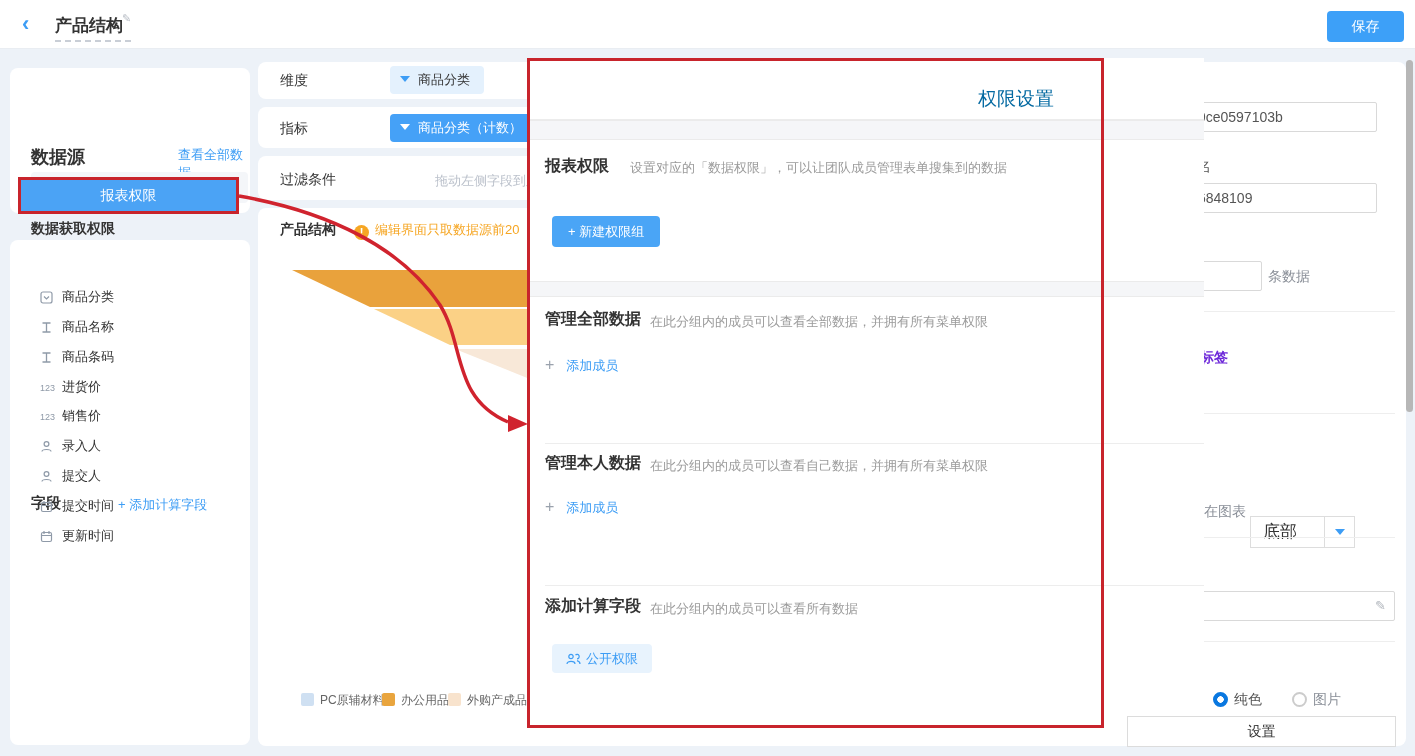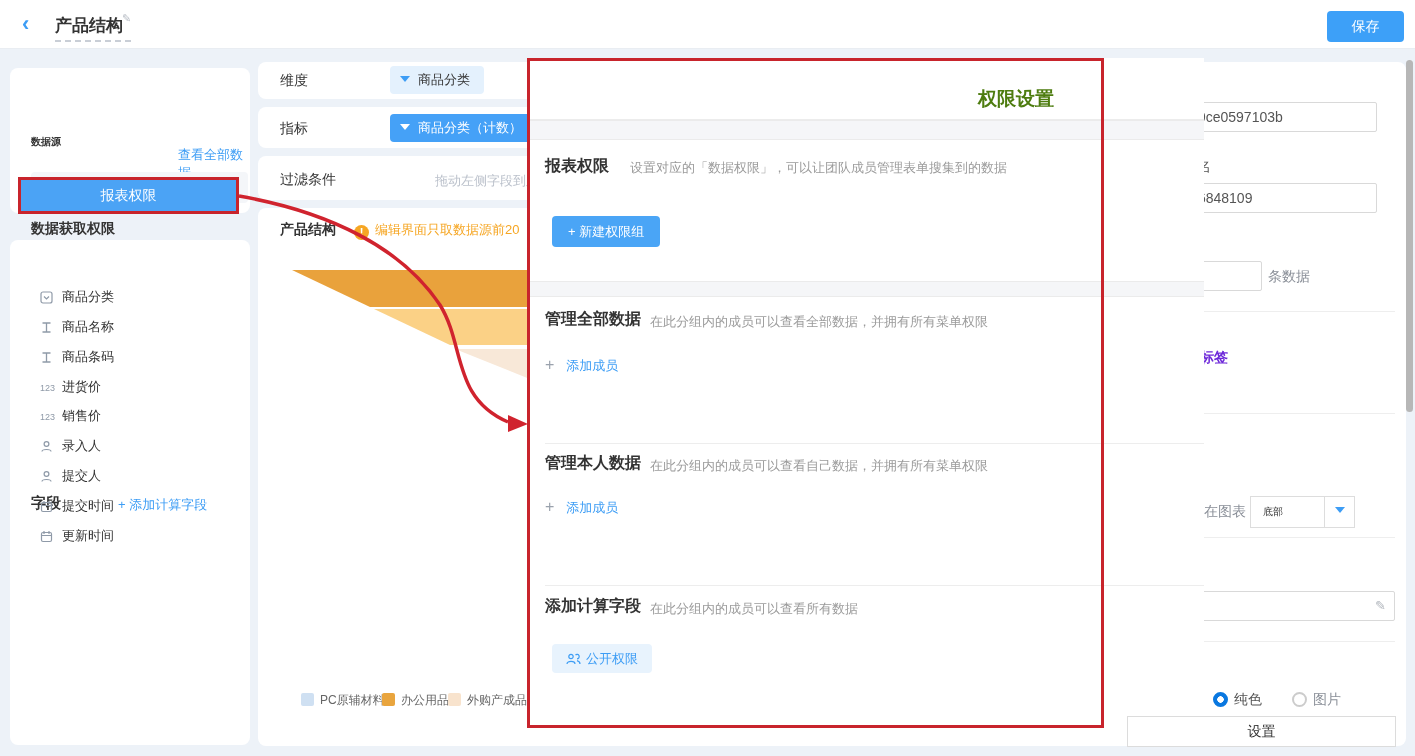--- a/index.html
+++ b/index.html
@@ -14,21 +14,21 @@
   
   #header { left:0; top:0; width:1415px; height:48px; background:#fff; box-shadow:0 1px 0 #e9edf2; z-index:5; }
   #back { left:22px; top:13px; width:22px; height:22px; color:#3d9df5; font-size:22px; line-height:22px; font-weight:bold; cursor:pointer; }
   #title { left:55px; top:14px; font-size:17px; font-weight:bold; color:#333; }
   #title-underline { left:55px; top:40px; width:76px; border-bottom:2px dashed #c9ced6; }
   #title-pencil { left:122px; top:12px; font-size:11px; color:#b9bec6; }
   #save-btn { left:1327px; top:11px; width:77px; height:31px; background:#3da0f8; color:#fff; font-size:14px; border:none; border-radius:4px; cursor:pointer; }
 
   
   #ds-card { left:10px; top:68px; width:240px; height:145px; }
-  #ds-title { left:21px; top:67px; font-size:10px; }
+  #ds-title { left:21px; top:77px; font-size:18px; }
   #ds-change { left:168px; top:78px; font-size:13px; cursor:pointer; }
   #ds-item { left:21px; top:104px; width:217px; height:31px; background:#f4f6f9; border-radius:4px; font-size:13px; line-height:31px; }
   #ds-item .doc { display:inline-block; width:13px; height:15px; background:#3d9df5; border-radius:2px; margin:0 8px 0 10px; vertical-align:-2px; position:relative; }
   #ds-item .doc:after { content:""; position:absolute; left:3px; top:4px; width:7px; height:1.5px; background:#fff; box-shadow:0 3px 0 #fff; }
   #ds-access { left:21px; top:152px; font-size:14px; }
   #perm-btn { left:21px; top:180px; width:215px; height:31px; background:#4ba3f5; color:#fff; font-size:14px; border:none; cursor:pointer; }
   #perm-btn-outline { left:18px; top:177px; width:221px; height:37px; border:3px solid #c8242c; z-index:60; pointer-events:none; }
 
   #fields-card { left:10px; top:240px; width:240px; height:505px; }
   #fields-title { left:21px; top:254px; font-size:15px; }
@@ -46,31 +46,31 @@
   #warn { position:absolute; left:96px; top:13px; font-size:13px; color:#f6a623; white-space:nowrap; }
   #warn .wicon { display:inline-block; width:15px; height:15px; background:#f6a623; color:#fff; border-radius:50%; text-align:center; line-height:15px; font-size:11px; font-weight:bold; margin-right:6px; vertical-align:-2px; }
   .legend-item { position:absolute; top:484px; font-size:12px; color:#666; }
   .swatch { display:inline-block; width:13px; height:13px; border-radius:2px; margin-right:6px; vertical-align:-2px; }
 
   
   #right-card { left:1128px; top:62px; width:278px; height:684px; }
   .rinput { position:absolute; border:1px solid #d9d9d9; border-radius:2px; background:#fff; font-size:14px; color:#555; font-family:"Liberation Sans","DejaVu Sans",sans-serif; padding-left:8px; }
   .rdiv { position:absolute; height:1px; background:#eee; }
   .rlabel { position:absolute; font-size:14px; color:#555; }
-  #pos-select { left:1250px; top:496px; width:105px; height:32px; border:1px solid #ddd; background:#fff; font-size:10px; color:#333; line-height:30px; cursor:pointer; }
+  #pos-select { left:1250px; top:516px; width:105px; height:32px; border:1px solid #ddd; background:#fff; font-size:17px; color:#333; line-height:30px; cursor:pointer; }
   #pos-select .val { padding-left:12px; }
   #pos-select .caret-box { position:absolute; right:0; top:0; width:30px; height:30px; border-left:1px solid #ddd; text-align:center; line-height:30px; }
   .radio { display:inline-block; width:15px; height:15px; border-radius:50%; vertical-align:-3px; margin-right:6px; }
   .radio.on { border:2px solid #0a78e0; background:radial-gradient(circle,#fff 0 3px,#0a78e0 3.5px); background-color:#0a78e0; }
   .radio.off { border:2px solid #ccc; background:#fff; }
   #settings-btn { left:1127px; top:716px; width:269px; height:31px; background:#fff; border:1px solid #dcdcdc; font-size:14px; color:#333; z-index:55; cursor:pointer; }
 
   
   #modal { left:527px; top:58px; width:677px; height:676px; background:#fff; border-radius:0 0 8px 8px; z-index:40; }
-  #modal-title { position:absolute; left:451px; top:28px; font-size:19px; color:#4d7c0f;font-weight:bold; }
+  #modal-title { position:absolute; left:451px; top:28px; font-size:19px; color:#0369a1; }
   .band { position:absolute; left:0; width:677px; background:#f5f6f8; border-top:1px solid #ebebeb; border-bottom:1px solid #ebebeb; }
   .sec-title { position:absolute; font-size:16px; font-weight:bold; color:#333; }
   .sec-desc { position:absolute; font-size:13px; color:#9b9b9b; }
   #newgroup-btn { position:absolute; left:25px; top:158px; height:31px; padding:0 16px; background:#4aa5f6; color:#fff; font-size:13px; border:none; border-radius:4px; cursor:pointer; }
   .add-member { position:absolute; font-size:13px; color:#3d9df5; cursor:pointer; }
   .add-member .plus { color:#9aa2ad; font-size:16px; margin-right:12px; font-weight:normal; }
   .mdiv { position:absolute; left:18px; width:659px; height:1px; background:#ededed; }
   #public-btn { position:absolute; left:25px; top:586px; height:29px; padding:0 14px; background:#e8f3fd; color:#3d9df5; font-size:13px; border:none; border-radius:4px; cursor:pointer; }
 
   

